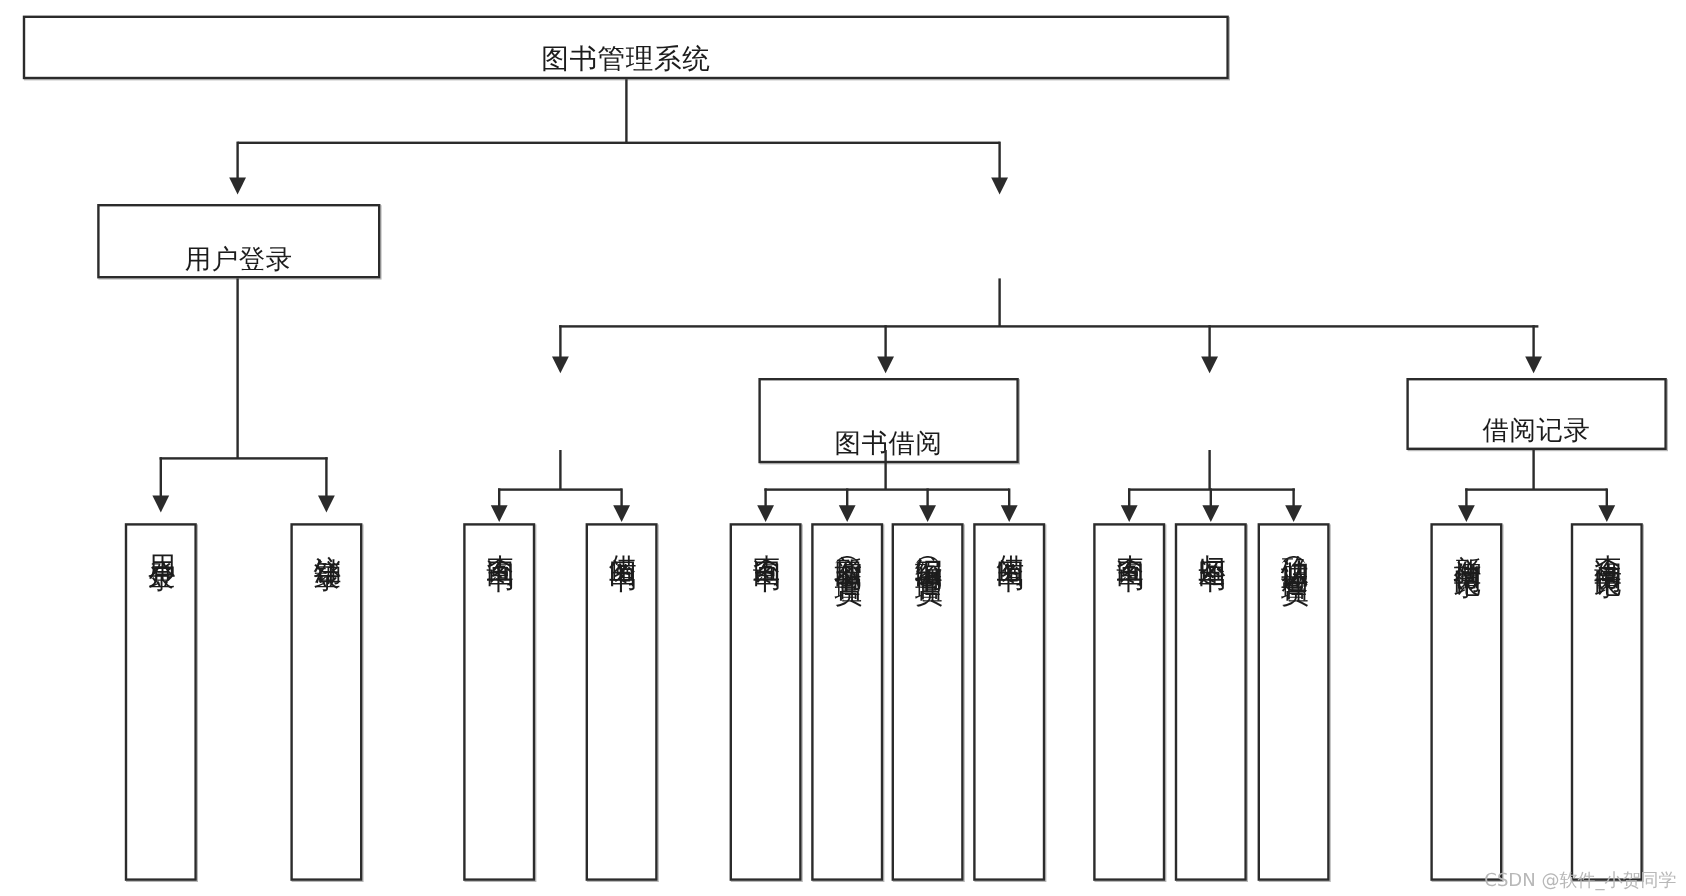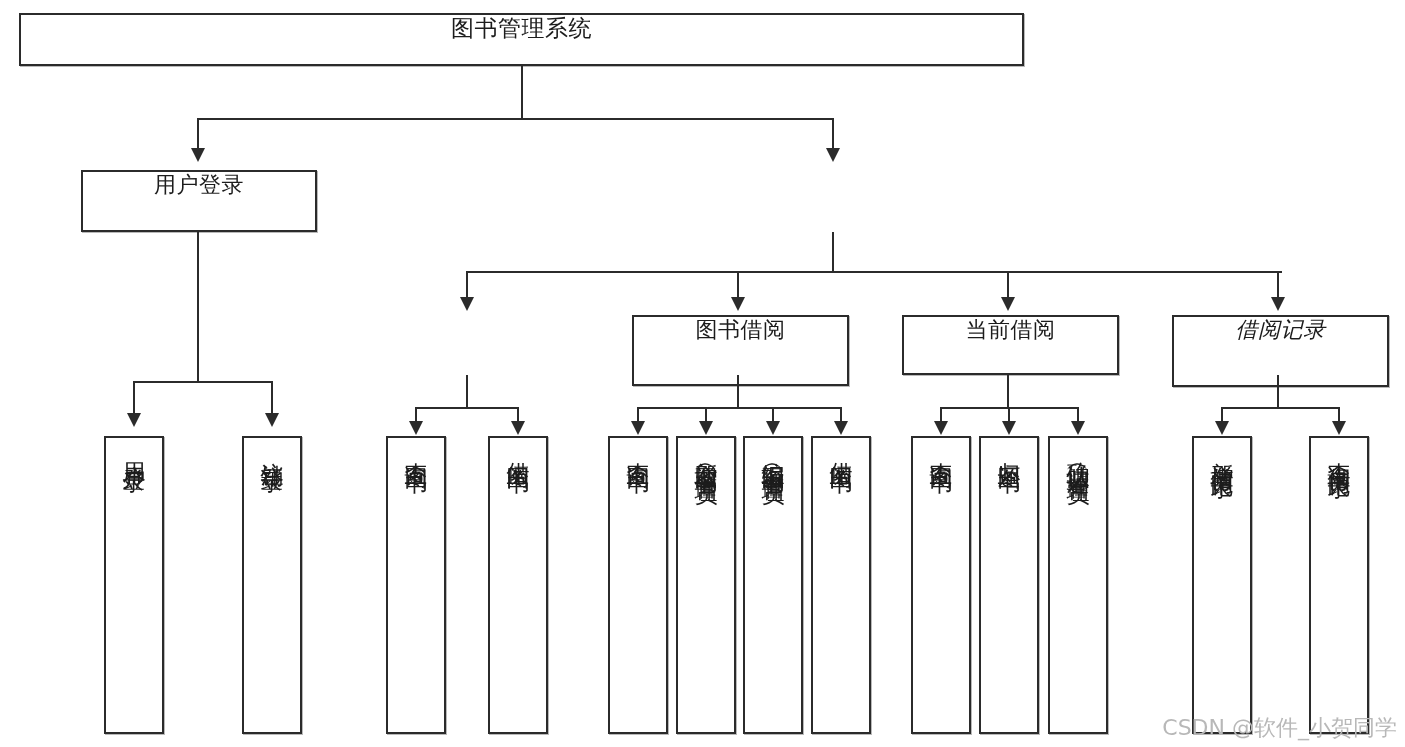--- a/index.html
+++ b/index.html
@@ -17,21 +17,21 @@
     overflow: hidden;
   }
   
   .node {
     position: absolute;
     box-sizing: border-box;
     background: #ffffff;
     border: 2px solid #2b2b2b;
     box-shadow: 1px 1px 0 0 #b9b9b9;
     display: flex;
-    align-items: flex-start;
+    align-items: flex-end;
     justify-content: center;
   }
   .node .label {
     color: #1c1c1c;
     line-height: 1.18;
     white-space: nowrap;
   }
   
   .node.horiz .label {
     font-size: 22px;
@@ -68,21 +68,21 @@
     height: 0;
     border-left: 7px solid transparent;
     border-right: 7px solid transparent;
     border-top: 14px solid #2b2b2b;
   }
   
   #watermark {
     position: absolute;
     right: 8px;
     bottom: 4px;
-    font-size: 22px;
+    font-size: 15px;
     color: #b8b8b8;
     font-family: "DejaVu Sans", "Liberation Sans", sans-serif;
     white-space: nowrap;
     pointer-events: none;
   }
 </style>
 </head>
 <body>
 
 <div id="canvas">
@@ -118,24 +118,21 @@
   <div class="ln v" style="left:737px; top:271px; height:28px;"></div>
   <div class="arrow" style="left:731px; top:297px;"></div>
   <div class="ln v" style="left:1007px; top:271px; height:28px;"></div>
   <div class="arrow" style="left:1001px; top:297px;"></div>
   <div class="ln v" style="left:1277px; top:271px; height:28px;"></div>
   <div class="arrow" style="left:1271px; top:297px;"></div>
 
   <div class="node horiz" style="left:632px; top:315px; width:217px; height:71px;">
     <span class="label">图书借阅</span>
   </div>
-  <div class="node horiz" style="left:902px; top:315px; width:217px; height:60px;">
-    <span class="label">当前借阅</span>
-  </div>
-  <div class="node horiz" style="left:1172px; top:315px; width:217px; height:72px;font-style:italic;">
+  <div class="node horiz" style="left:1172px; top:315px; width:217px; height:60px;">
     <span class="label">借阅记录</span>
   </div>
 
   <div class="ln v" style="left:466px; top:375px; height:33px;"></div>
   <div class="ln h" style="left:415px; top:407px; width:103px;"></div>
   <div class="ln v" style="left:415px; top:407px; height:22px;"></div>
   <div class="arrow" style="left:409px; top:421px;"></div>
   <div class="ln v" style="left:517px; top:407px; height:22px;"></div>
   <div class="arrow" style="left:511px; top:421px;"></div>
 

